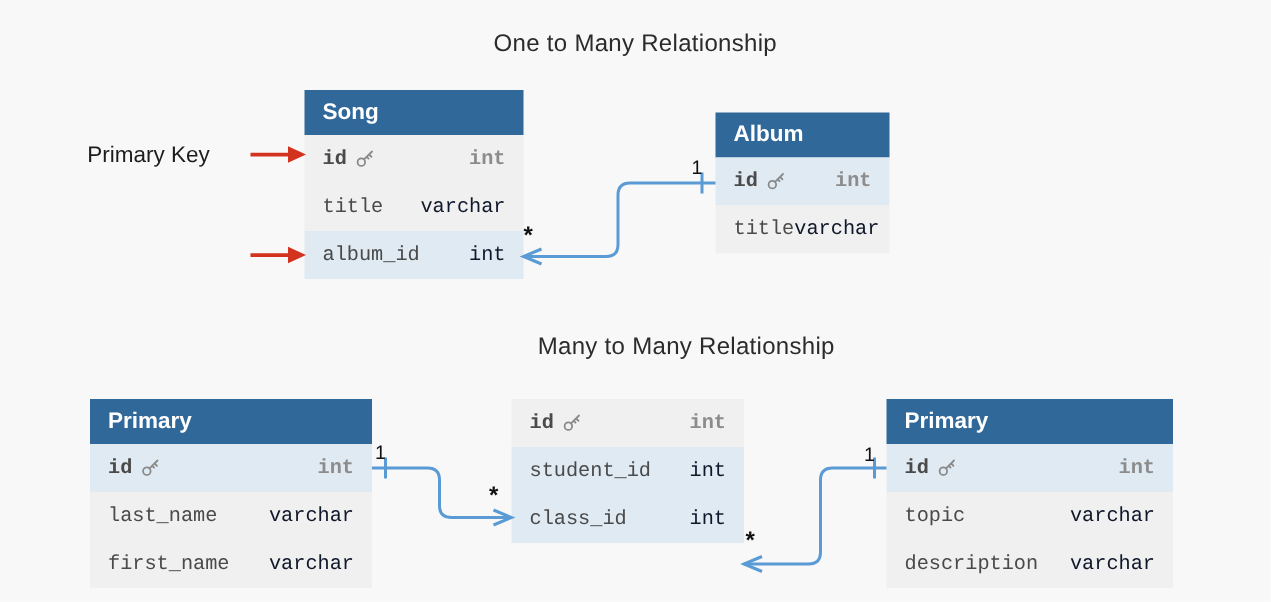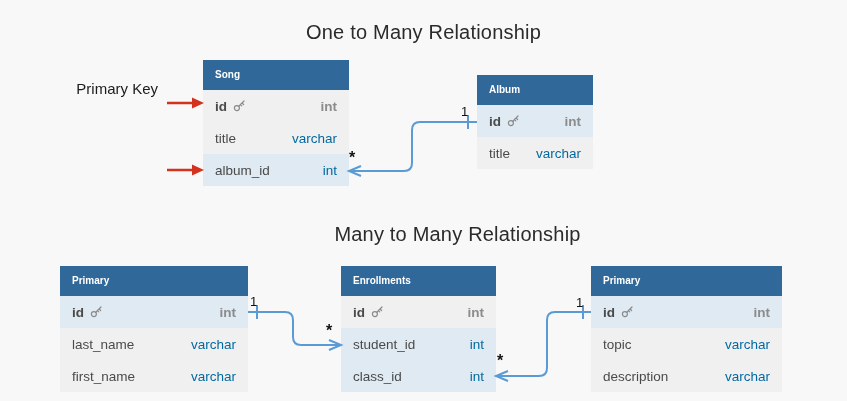--- a/index.html
+++ b/index.html
@@ -3,59 +3,60 @@
 <meta charset="utf-8">
 <style>
   html,body { margin:0; padding:0; }
   .canvas {
     position:relative; width:847px; height:401px;
     background:#f8f8f8; overflow:hidden;
     font-family:"Liberation Sans", sans-serif;
   }
   .section-title {
     position:absolute; left:0; width:100%;
-    text-align:center; font-size:20px; color:#2b2b2b;
+    text-align:center; font-size:16px; color:#2b2b2b;
     letter-spacing:0.2px;
   }
   .db-table { position:absolute; }
   .db-table .th {
     height:30px; line-height:30px; padding:0 12px;
     background:#31689a; color:#ffffff;
-    font-size:10px; font-weight:bold;
+    font-size:15px; font-weight:bold;
   }
   .db-table .tr {
     height:32px; display:flex; align-items:center;
     justify-content:space-between; padding:0 12px;
     font-size:13.5px;
+    font-family:Liberation Mono, monospace;
   }
   .tr.gray { background:#f0f0f0; }
   .tr.blue { background:#dfeaf2; }
   .col-name { color:#4a4a4a; display:flex; align-items:center; }
-  .col-type { color:#0369a1; }
+  .col-type { color:#0f172a; }
   .tr.pk .col-name { font-weight:bold; }
   .tr.pk .col-type { font-weight:bold; color:#8c8c8c; }
   .key-svg { margin-left:6px; }
   .anno-label {
     position:absolute; left:40px; width:118px; text-align:right;
     font-size:15px; color:#1c1c1c;
   }
   .card-label { position:absolute; color:#111; }
   .card-one { font-size:13px; }
   .card-many { font-size:16px; font-weight:bold; }
   .overlay { position:absolute; left:0; top:0; pointer-events:none; }
 </style>
 </head>
 <body>
 
 <div class="canvas">
 
   <div class="section-title" style="top:21px;">One to Many Relationship</div>
   <div class="section-title" style="top:223px;margin-left:34px;">Many to Many Relationship</div>
 
-  <div class="anno-label" style="top:80px;">Primary Key</div>
+  <div class="anno-label" style="top:95px;text-align:center;">Primary Key</div>
 
   <div class="db-table" style="left:203px; top:60px; width:146px;">
     <div class="th">Song</div>
     <div class="tr gray pk">
       <span class="col-name">
           <span>id</span>
         <svg class="key-svg" width="13" height="12" viewBox="0 0 13 12">
           <circle cx="3.9" cy="8.1" r="2.5" fill="none" stroke="#8a8a8a" stroke-width="1.2"></circle>
           <path d="M5.7 6.3 L11 1 M9 2.9 L10.6 4.5 M7.4 4.5 L8.7 5.8" fill="none" stroke="#8a8a8a" stroke-width="1.2" stroke-linecap="round"></path>
         </svg>
@@ -106,21 +107,20 @@
       <span class="col-name">last_name</span>
       <span class="col-type">varchar</span>
     </div>
     <div class="tr gray">
       <span class="col-name">first_name</span>
       <span class="col-type">varchar</span>
     </div>
   </div>
 
   <div class="db-table" style="left:341px; top:266px; width:155px;">
-    <div class="th">Enrollments</div>
     <div class="tr gray pk">
       <span class="col-name">
           <span>id</span>
         <svg class="key-svg" width="13" height="12" viewBox="0 0 13 12">
           <circle cx="3.9" cy="8.1" r="2.5" fill="none" stroke="#8a8a8a" stroke-width="1.2"></circle>
           <path d="M5.7 6.3 L11 1 M9 2.9 L10.6 4.5 M7.4 4.5 L8.7 5.8" fill="none" stroke="#8a8a8a" stroke-width="1.2" stroke-linecap="round"></path>
         </svg>
         </span>
       <span class="col-type">int</span>
     </div>

